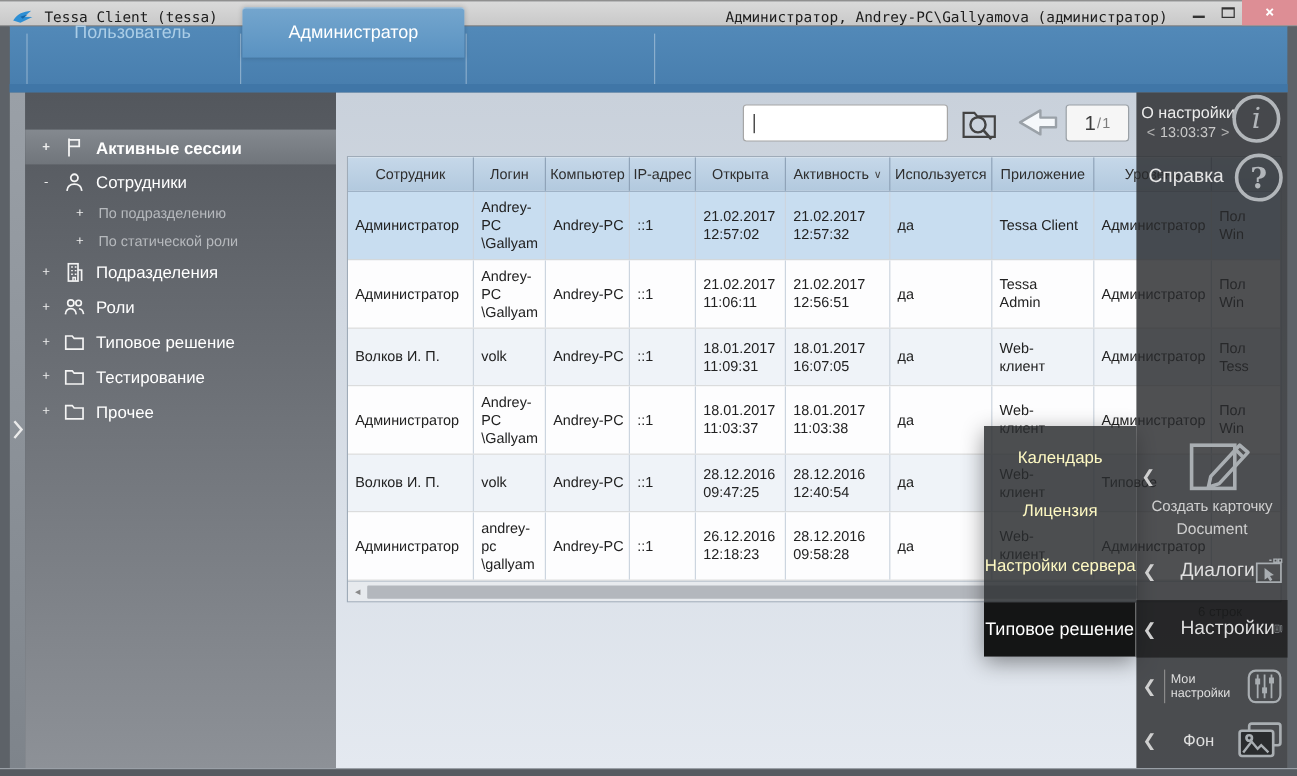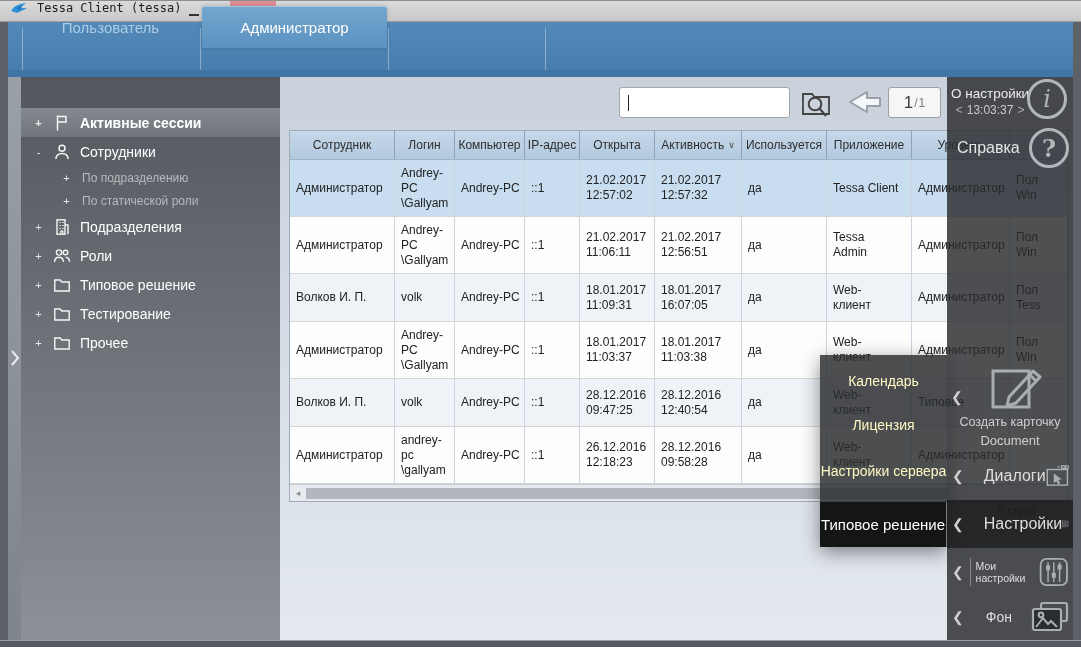--- a/index.html
+++ b/index.html
@@ -2,21 +2,21 @@
 <html><head>
 <meta charset="utf-8">
 <style>
   html,body{margin:0;padding:0;background:#3a3e43;}
   *{box-sizing:border-box;}
   .window{position:relative;width:1081px;height:647px;background:#5d6268;
     font-family:"Liberation Sans",sans-serif;overflow:hidden;outline:1px solid #33373c;}
   
   .titlebar{position:absolute;left:0;top:0;width:1081px;height:22px;
     background:linear-gradient(#dadada,#c9c9c9);border-top:1px solid #8f8f8f;border-bottom:1px solid #9b9b9b;
-    display:flex;align-items:flex-start;font-family:"DejaVu Sans Mono",monospace;font-size:12px;color:#1c1c1c;}
+    display:flex;align-items:flex-end;font-family:"DejaVu Sans Mono",monospace;font-size:12px;color:#1c1c1c;}
   .logo{margin:0 9px 0 10px;display:flex;align-items:center;}
   .user-info{margin-left:auto;margin-right:14px;}
   .win-btn{width:24px;height:21px;display:flex;align-items:center;justify-content:center;}
   .min-glyph{width:10px;border-bottom:2px solid #333;margin-top:6px;}
   .max-glyph{width:11px;height:9px;border:1px solid #333;border-top:2px solid #333;}
   .close-btn{width:46px;height:21px;background:#dd8e95;color:#fff;display:flex;align-items:center;justify-content:center;
     font-size:13px;font-weight:bold;}
   
   .tabbar{position:absolute;left:8px;top:22px;width:1065px;height:55px;background:linear-gradient(#5289b8,#477dad);}
   .tab-underline{position:absolute;left:8px;top:70px;width:1065px;height:7px;background:#4076a7;z-index:2;}
@@ -121,20 +121,21 @@
 <div class="window">
 
   <div class="titlebar">
     <span class="logo">
       <svg width="18" height="14" viewBox="0 0 18 14">
           <path fill="#2e8fd4" d="M1 10 C5 4 9 3 16 2 L10 7 L17 7.2 L7 12 Z"></path>
           <path fill="#1565a8" d="M7 7 L13 5 L9 8.6 Z"></path>
         </svg>
     </span>
     <span>Tessa Client (tessa)</span>
+    <span class="user-info">Администратор, Andrey-PC\Gallyamova (администратор)</span>
     <span class="win-btn">
         <span class="min-glyph"></span>
       </span>
     <span class="win-btn">
         <span class="max-glyph"></span>
       </span>
     <span class="close-btn">×</span>
   </div>
 
   <div class="tabbar"></div>

